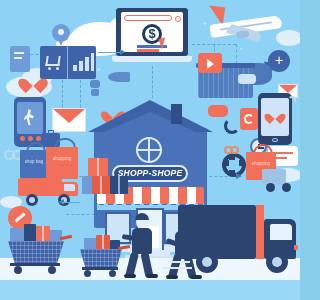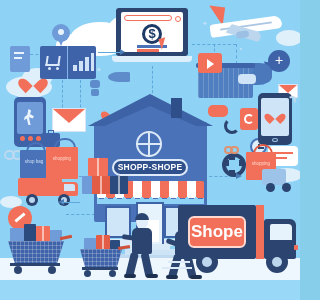--- a/index.html
+++ b/index.html
@@ -43,21 +43,21 @@
     border-top: 1px dashed #5ea8dc;
     height: 0;
   }
   .dash-v {
     border-left: 1px dashed #5ea8dc;
     width: 0;
   }
   .solid-h { background: #5ea8dc; height: 1px; }
 
   
-  #store { left: 88px; top: 94px; width: 125px; height: 128px; }
+  #store { left: 88px; top: 100px; width: 125px; height: 128px; font-style: italic; }
   #store-body {
     left: 6px; top: 28px; width: 113px; height: 100px;
     background: #4a72b8;
     border-radius: 2px;
   }
   #store-roof {
     left: 0; top: 0; width: 0; height: 0;
     border-left: 62px solid transparent;
     border-right: 63px solid transparent;
     border-bottom: 32px solid #3d62a5;
@@ -764,21 +764,20 @@
     <div class="abs person-body" style="left:20px;top:37px;width:8px;height:23px;transform:rotate(-14deg);border-radius:2px;"></div>
     <div class="abs" style="left:0px;top:57px;width:12px;height:4px;background:#1d3050;border-radius:2px;"></div>
     <div class="abs" style="left:24px;top:57px;width:12px;height:4px;background:#1d3050;border-radius:2px;"></div>
   </div>
 
   <div id="shope-truck" class="abs">
     <div id="st-box" class="abs"></div>
     <div id="st-stripe" class="abs"></div>
     <div id="st-cab" class="abs"></div>
     <div id="st-window" class="abs"></div>
-    <div id="st-sign" class="abs">Shope</div>
     <div id="st-lamp" class="abs"></div>
     <div class="abs wheel" style="left:18px;top:46px;width:22px;height:22px;"></div>
     <div class="abs wheel-in" style="left:24px;top:52px;width:10px;height:10px;"></div>
     <div class="abs wheel" style="left:88px;top:46px;width:22px;height:22px;"></div>
     <div class="abs wheel-in" style="left:94px;top:52px;width:10px;height:10px;"></div>
     <div class="abs" style="left:-10px;top:56px;width:22px;height:2px;background:#dceaf8;"></div>
     <div class="abs" style="left:-16px;top:62px;width:30px;height:2px;background:#dceaf8;"></div>
   </div>
 
 </div>

